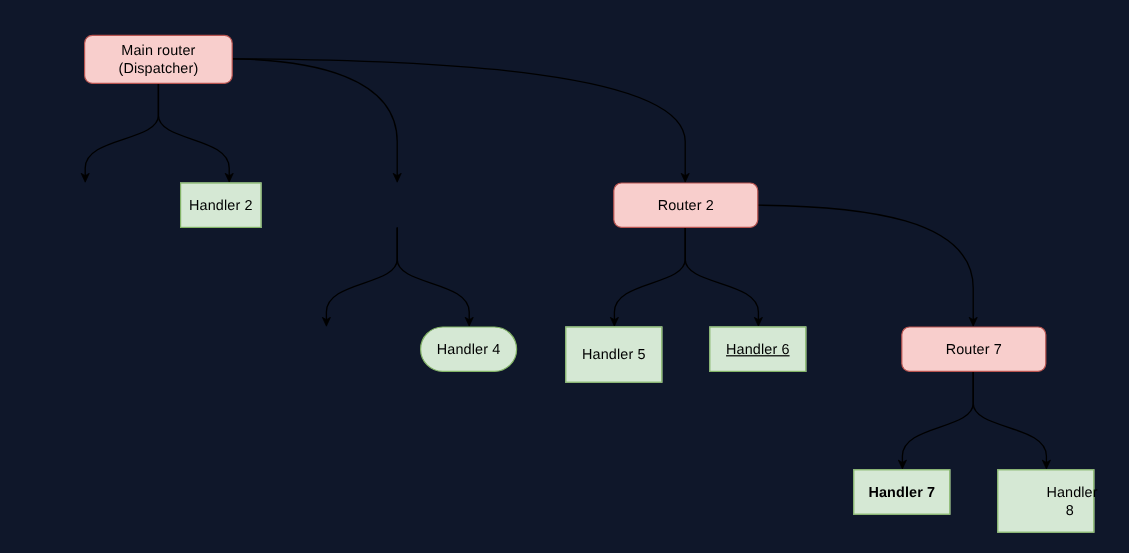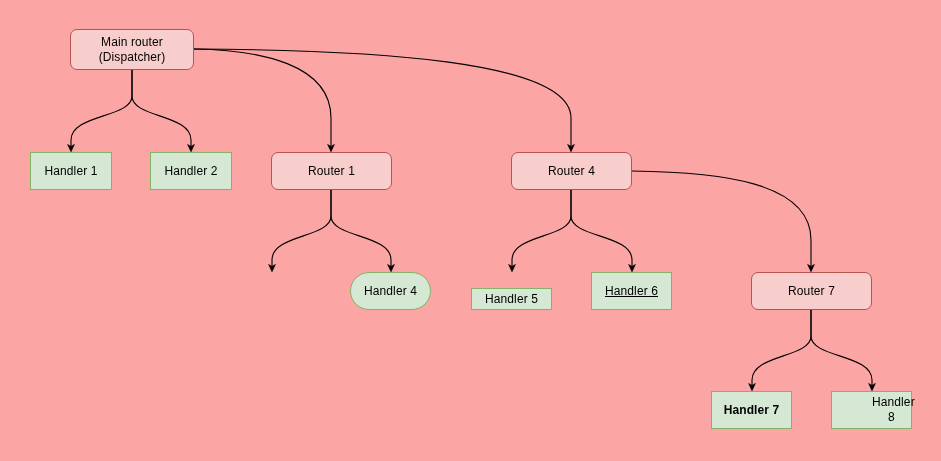--- a/index.html
+++ b/index.html
@@ -7,21 +7,21 @@
     padding: 0;
     background: #ffffff;
   }
   body {
     font-family: "Liberation Sans", sans-serif;
   }
   #diagram-canvas {
     position: relative;
     width: 941px;
     height: 461px;
-    background: #fca5a5;
+    background: #0f172a;
     overflow: hidden;
   }
   #edge-layer {
     position: absolute;
     left: 0;
     top: 0;
     width: 941px;
     height: 461px;
     pointer-events: none;
   }
@@ -78,54 +78,48 @@
         <path d="M 811 310 L 811 336 C 811 358 752 354 752 380 L 752 387" stroke="#000000" fill="none" marker-end="url(#arrowhead)"></path>
         <path d="M 811 310 L 811 336 C 811 358 872 354 872 380 L 872 387" stroke="#000000" fill="none" marker-end="url(#arrowhead)"></path>
       </g>
   </svg>
 
   <div class="node node-router" style="left:70px; top:29px; width:124px; height:41px;">
     <span class="node-label">Main router
 (Dispatcher)</span>
   </div>
 
-  <div class="node node-handler" style="left:30px; top:152px; width:82px; height:38px;">
-    <span class="node-label">Handler 1</span>
-  </div>
 
-  <div class="node node-handler" style="left:150px; top:152px; width:82px; height:38px;">
+  <div class="node node-handler" style="left:150px; top:152px; width:68px; height:38px;">
     <span class="node-label">Handler 2</span>
   </div>
 
-  <div class="node node-router" style="left:271px; top:152px; width:121px; height:38px;">
-    <span class="node-label">Router 1</span>
-  </div>
 
   <div class="node node-router" style="left:511px; top:152px; width:121px; height:38px;">
-    <span class="node-label">Router 4</span>
+    <span class="node-label">Router 2</span>
   </div>
 
 
   <div class="node node-handler" style="left:350px; top:272px; width:81px; height:38px;border-radius:19px;">
     <span class="node-label">Handler 4</span>
   </div>
 
-  <div class="node node-handler" style="left:471px; top:288px; width:81px; height:22px;">
+  <div class="node node-handler" style="left:471px; top:272px; width:81px; height:47px;">
     <span class="node-label">Handler 5</span>
   </div>
 
   <div class="node node-handler" style="left:591px; top:272px; width:81px; height:38px;text-decoration:underline;">
     <span class="node-label">Handler 6</span>
   </div>
 
   <div class="node node-router" style="left:751px; top:272px; width:121px; height:38px;">
     <span class="node-label">Router 7</span>
   </div>
 
   <div class="node node-handler" style="left:711px; top:391px; width:81px; height:38px;font-weight:bold;">
     <span class="node-label">Handler 7</span>
   </div>
 
-  <div class="node node-handler" style="left:831px; top:391px; width:81px; height:38px;padding-left:40px;">
+  <div class="node node-handler" style="left:831px; top:391px; width:81px; height:53px;padding-left:40px;">
     <span class="node-label">Handler 8</span>
   </div>
 
 </div>
 
 </body></html>

